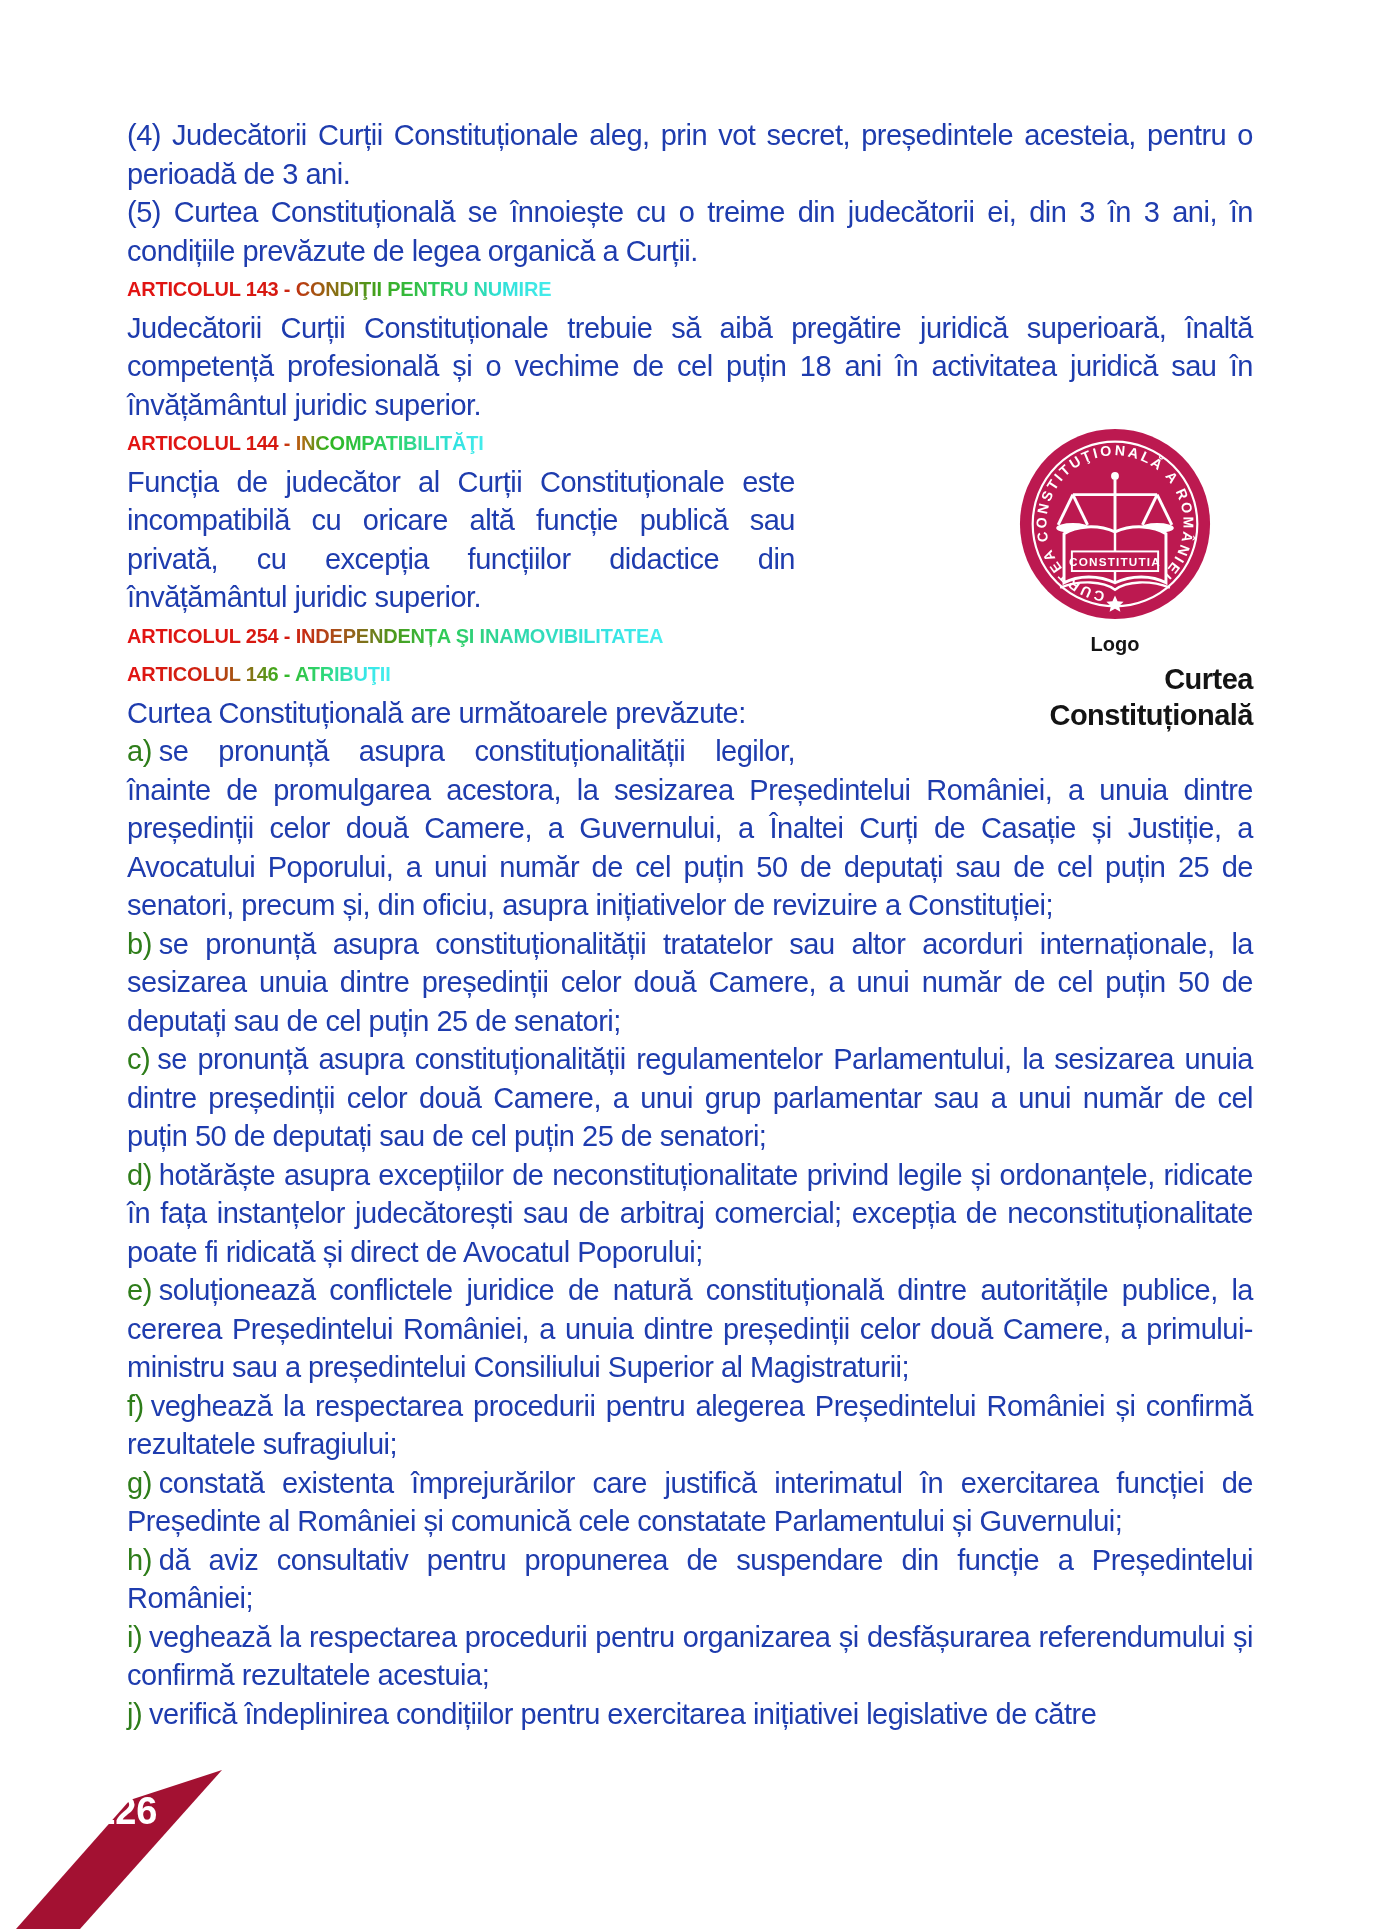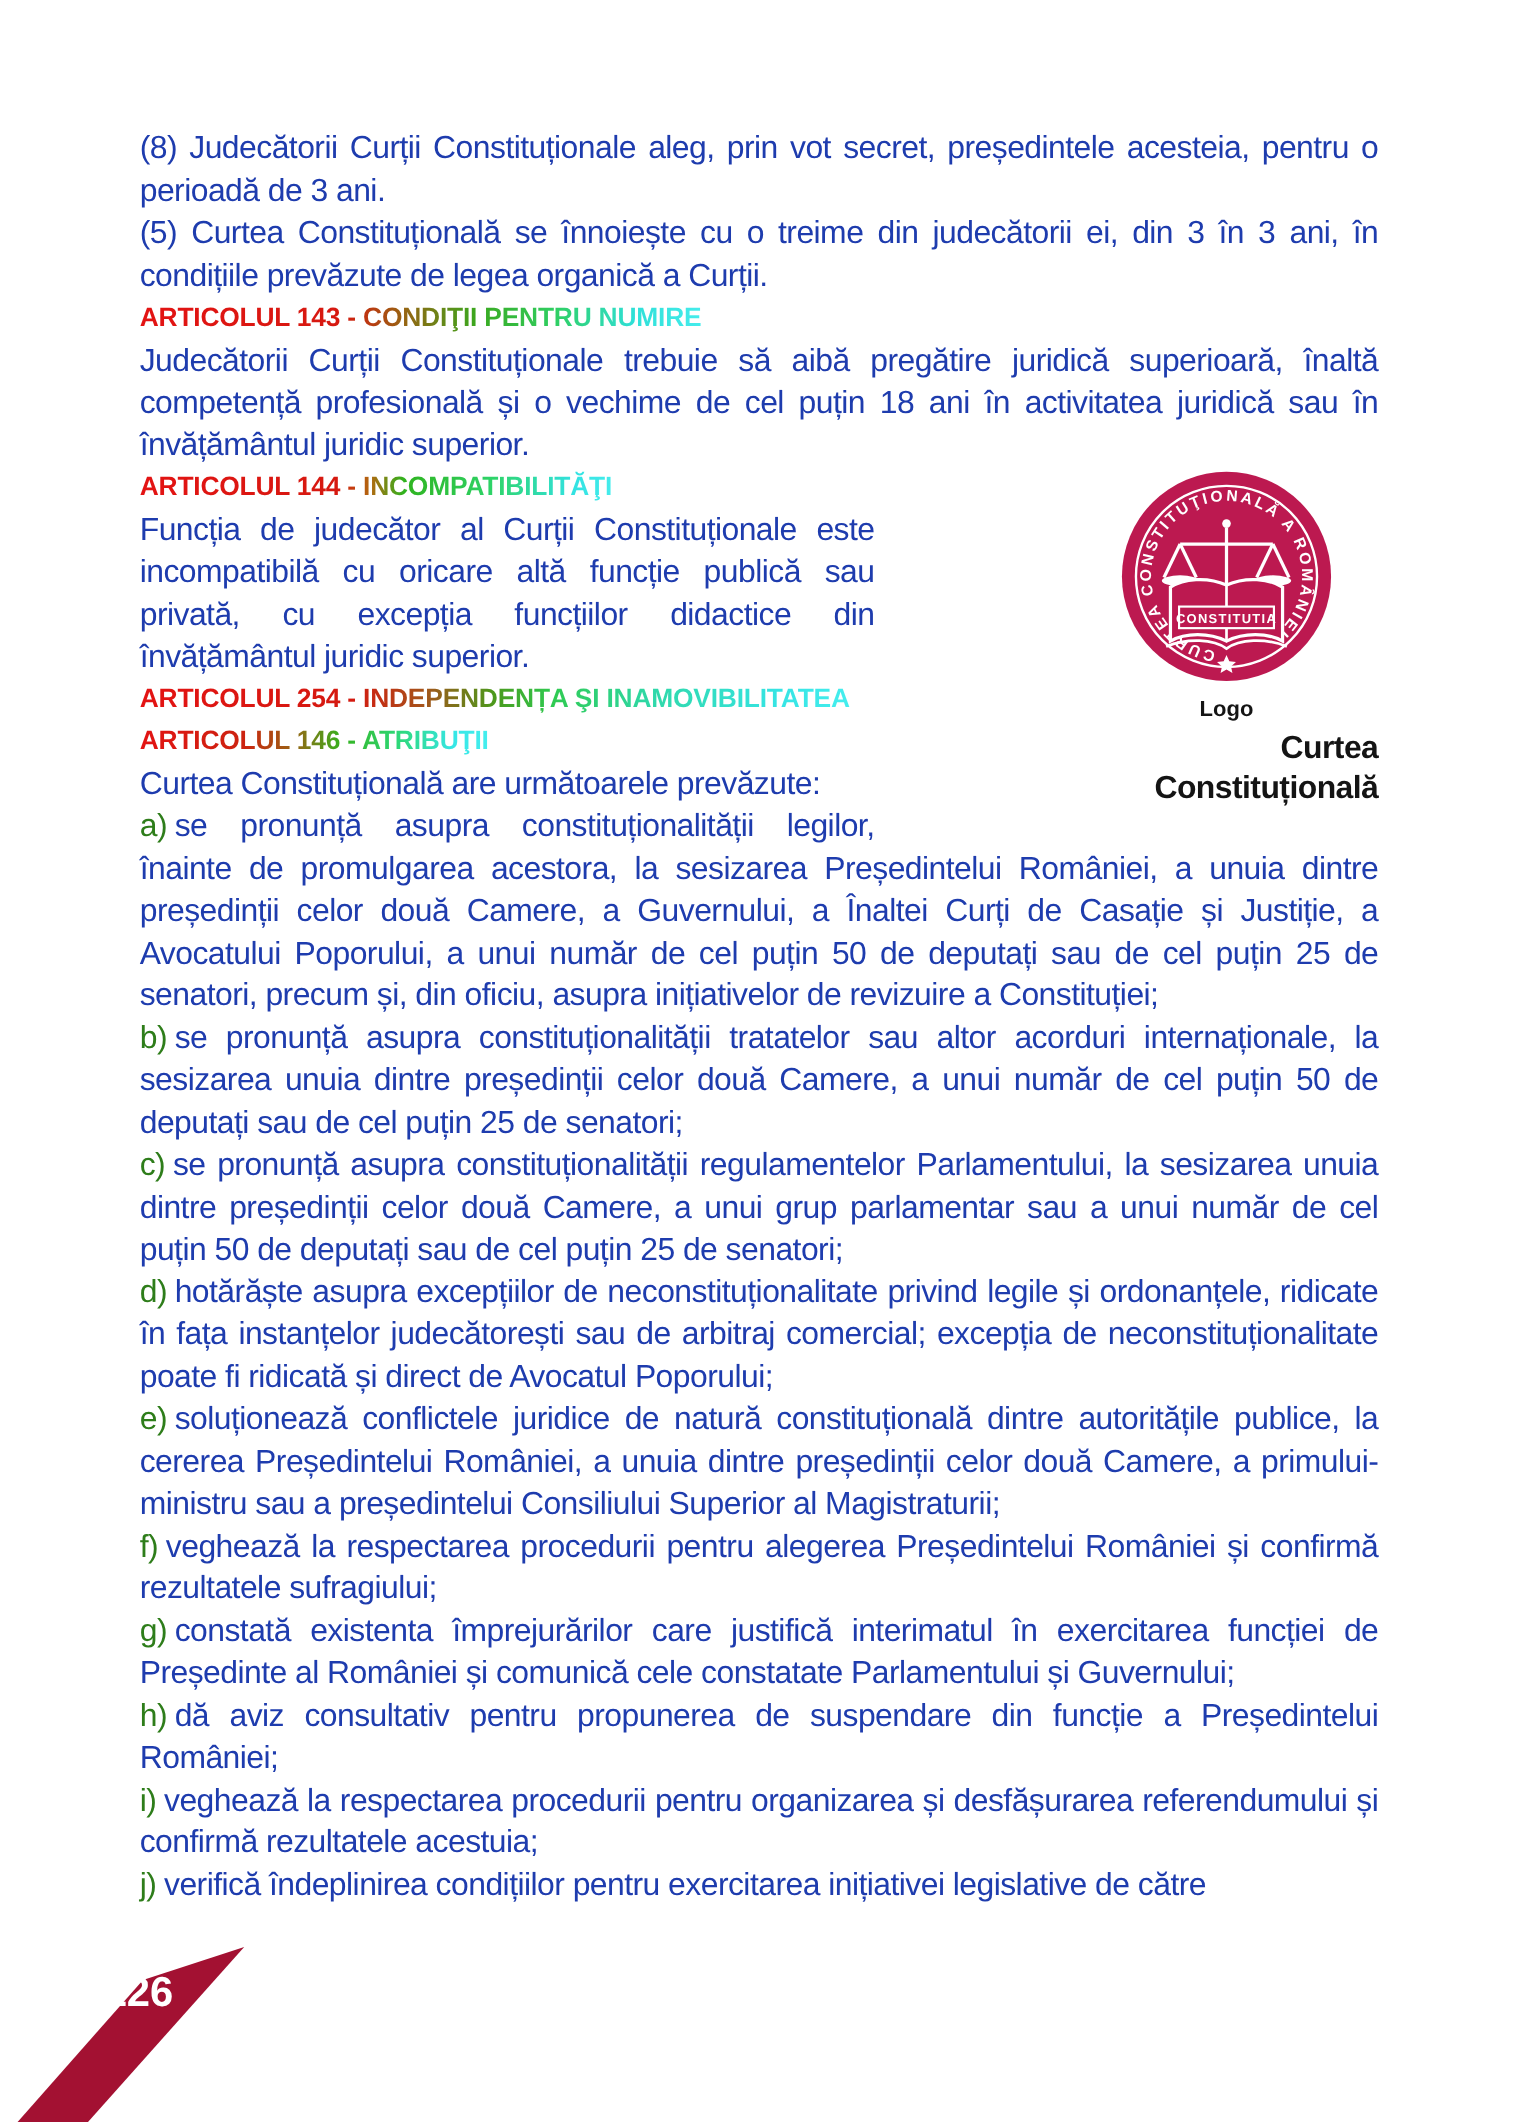--- a/index.html
+++ b/index.html
@@ -24,21 +24,21 @@
     font-size: 29px;
     line-height: 38.5px;
     letter-spacing: -0.5px;
   }
   .item-letter {
     color: #2e7d1a;
     padding-right: 7px;
   }
   h2.art-title {
     margin: 0;
-    font-size: 24px;
+    font-size: 20px;
     font-weight: 700;
     line-height: 38.5px;
     letter-spacing: -0.2px;
     width: fit-content;
     color: #d61910;
   }
   @supports ((-webkit-background-clip: text) or (background-clip: text)) {
     h2.art-title {
       -webkit-background-clip: text;
       background-clip: text;
@@ -96,21 +96,21 @@
     font-size: 12px;
     letter-spacing: 1.2px;
     fill: #ffffff;
   }
 </style>
 </head>
 <body>
 
 <div class="content">
 
-  <p class="body-text">(8) Judecătorii Curții Constituționale aleg, prin vot secret, președintele acesteia, pentru o perioadă de 3 ani.</p>
+  <p class="body-text">(4) Judecătorii Curții Constituționale aleg, prin vot secret, președintele acesteia, pentru o perioadă de 3 ani.</p>
   <p class="body-text">(5) Curtea Constituțională se înnoiește cu o treime din judecătorii ei, din 3 în 3 ani, în condițiile prevăzute de legea organică a Curții.</p>
 
   <h2 class="art-title h143">ARTICOLUL 143 - CONDIŢII PENTRU NUMIRE</h2>
   <p class="body-text">Judecătorii Curții Constituționale trebuie să aibă pregătire juridică superioară, înaltă competență profesională și o vechime de cel puțin 18 ani în activitatea juridică sau în învățământul juridic superior.</p>
 
   <figure class="logo-fig" style="margin-top:2px;margin-bottom:8px;margin-right:0;">
     <div class="logo-box">
       <svg class="seal" viewBox="0 0 200 200">
         <circle cx="100" cy="100" r="97" fill="#bc1950"></circle>
         <circle cx="100" cy="100" r="84" fill="none" stroke="#ffffff" stroke-width="2.2"></circle>

